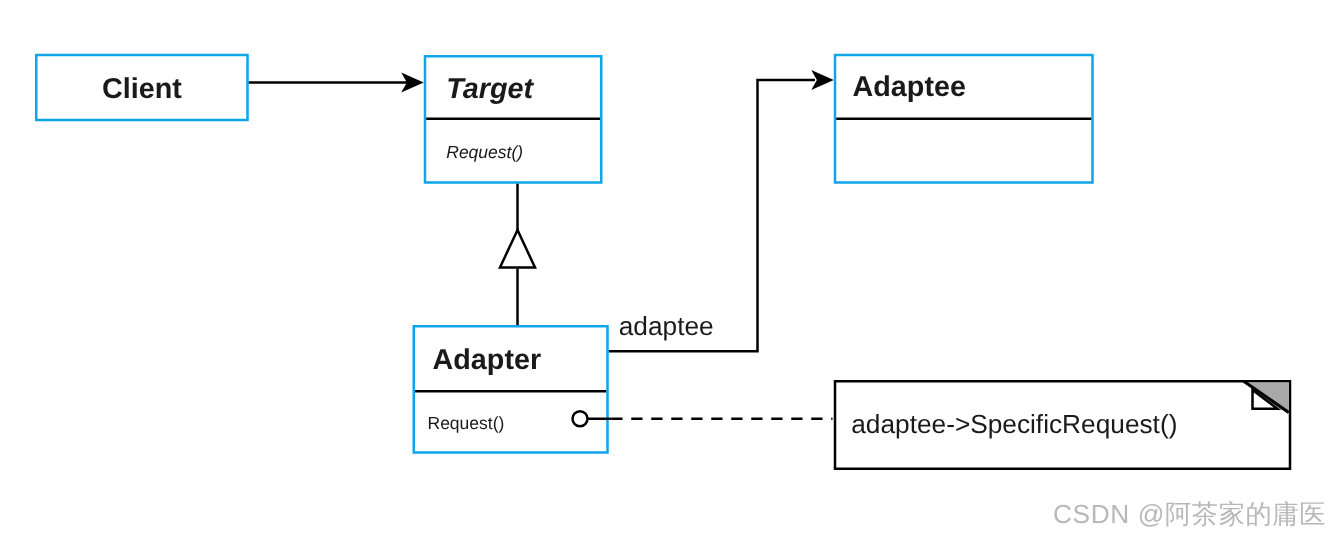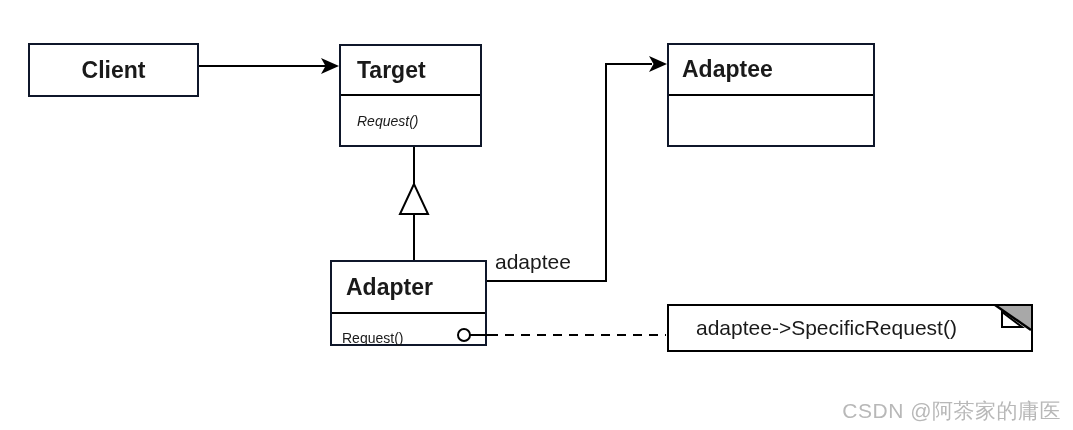--- a/index.html
+++ b/index.html
@@ -12,21 +12,21 @@
     width: 1073px;
     height: 430px;
     background: #ffffff;
     font-family: "Liberation Sans", sans-serif;
     overflow: hidden;
   }
   
   .cls {
     position: absolute;
     background: #ffffff;
-    border: 2px solid #0f172a;
+    border: 2px solid #0ea5e9;
     box-sizing: border-box;
     color: #1a1a1a;
   }
   .cls .hd {
     display: flex;
     align-items: center;
     font-weight: bold;
     font-size: 23px;
     box-sizing: border-box;
   }
@@ -35,42 +35,42 @@
     align-items: center;
     font-size: 14px;
     box-sizing: border-box;
   }
   .divided .hd { border-bottom: 2px solid #000000; }
 
   #client { left: 28px; top: 43px; width: 171px; height: 54px; }
   #client .hd { height: 50px; justify-content: center; }
 
   #target { left: 339px; top: 44px; width: 143px; height: 103px; }
-  #target .hd { height: 50px; padding-left: 16px; }
+  #target .hd { height: 50px; padding-left: 16px; font-style: italic; }
   #target .bd { height: 49px; padding-left: 16px; font-style: italic; }
 
   #adaptee { left: 667px; top: 43px; width: 208px; height: 104px; }
   #adaptee .hd { height: 51px; padding-left: 13px; }
   #adaptee .bd { height: 49px; padding-left: 12px; }
 
-  #adapter { left: 330px; top: 260px; width: 157px; height: 86px; }
+  #adapter { left: 330px; top: 260px; width: 157px; height: 103px; }
   #adapter .hd { height: 52px; padding-left: 14px; }
   #adapter .bd { height: 47px; padding-left: 10px; }
 
   
   #note {
     position: absolute;
     left: 667px; top: 304px;
-    width: 366px; height: 48px;
+    width: 366px; height: 72px;
     background: #ffffff;
     border: 2px solid #000000;
     box-sizing: border-box;
     display: flex;
     align-items: center;
-    padding-left: 27px;
+    padding-left: 12px;
     font-size: 21px;
     color: #1a1a1a;
   }
 
   
   #adaptee-label {
     position: absolute;
     left: 495px; top: 250px;
     font-size: 21px;
     color: #1a1a1a;

